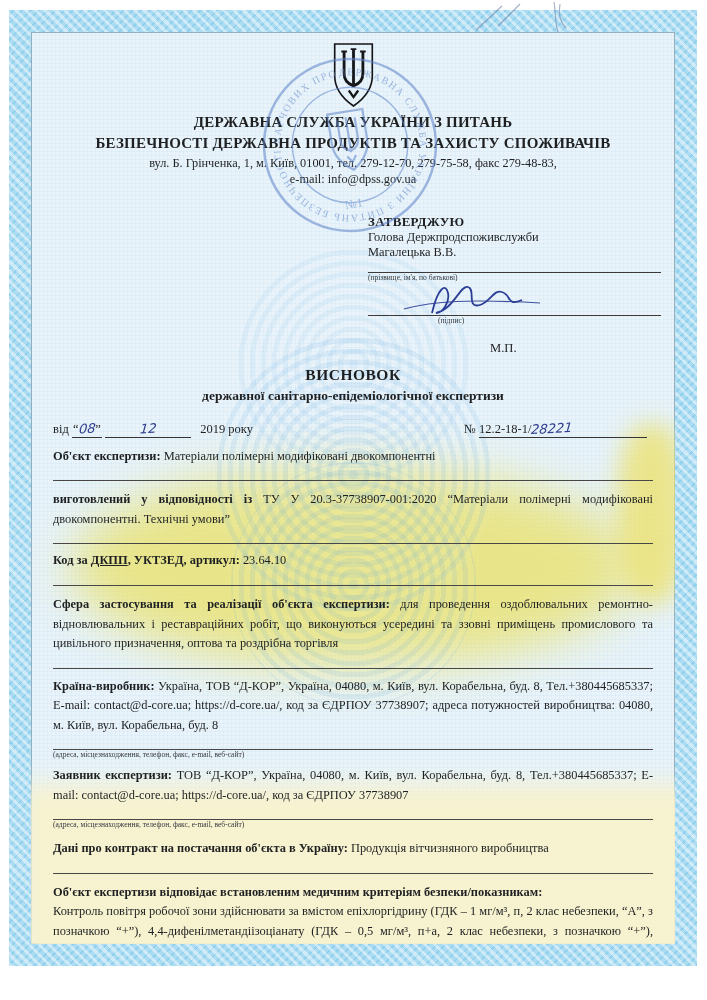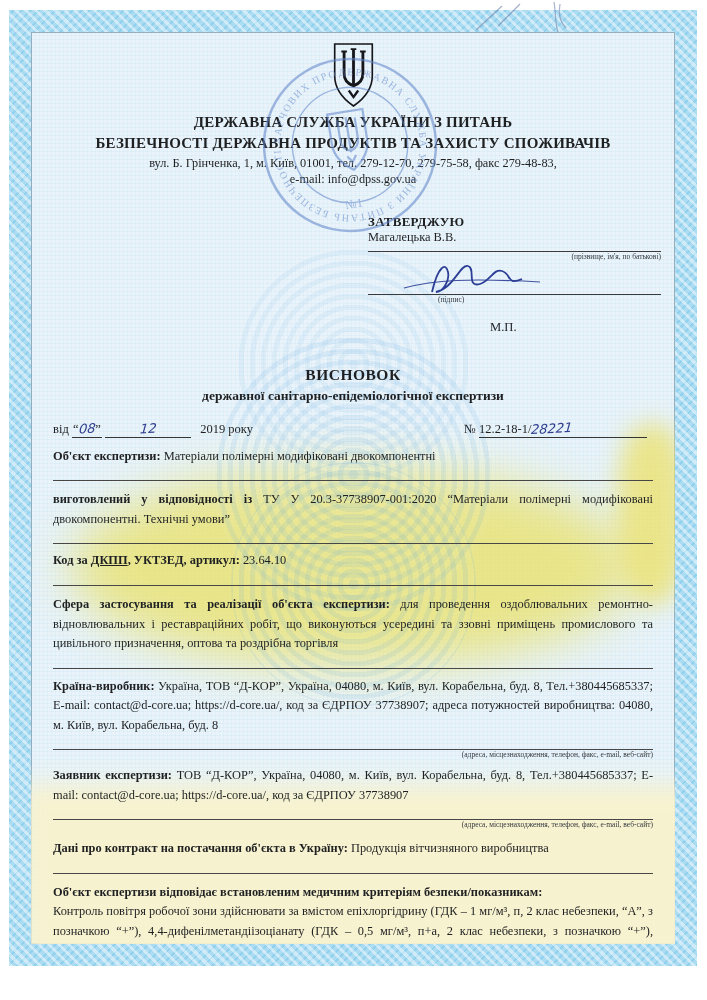--- a/index.html
+++ b/index.html
@@ -33,22 +33,22 @@
   
   .content{position:relative;z-index:2;padding:8px 22px 0 22px;}
   .center{text-align:center;font-family:Liberation Serif, serif;}
   .emblem{display:block;margin:2px auto 4px auto;width:47px;height:66px;}
   .org1,.org2{font-weight:bold;font-size:15px;letter-spacing:.2px;line-height:1.42;}
   .orgaddr{font-size:12.3px;line-height:1.35;}
   
   .approval-wrap{position:relative;height:148px;margin-top:26px;}
   .approval{position:absolute;left:315px;top:0;width:293px;font-size:12.4px;}
   .approve-label{font-weight:bold;font-size:13px;letter-spacing:.3px;}
-  .approver-line{border-bottom:1px solid #3a3a3a;padding-bottom:6px;}
-  .cap{font-size:7.5px;color:#33383c;text-align:right;line-height:1.3;}
+  .approver-line{border-bottom:1px solid #3a3a3a;padding-bottom:12px;}
+  .cap{font-size:7.5px;color:#33383c;text-align:left;line-height:1.3;}
   .sigzone{position:relative;height:32px;border-bottom:1px solid #3a3a3a;}
   .sig{position:absolute;left:30px;top:-6px;width:150px;height:42px;}
   .sig-cap{font-size:7.5px;color:#33383c;margin-left:70px;}
   .seal{margin:16px 0 0 122px;font-size:12.6px;}
   .stamp{position:absolute;left:228px;top:22px;width:182px;height:182px;color:#5f83c9;opacity:.55;
          transform:rotate(-9deg);z-index:3;pointer-events:none;}
   
   .doc-title{font-weight:bold;font-size:15.5px;letter-spacing:.5px;margin-top:4px;}
   .doc-sub{font-weight:bold;font-size:13.5px;margin-top:4px;}
   
@@ -123,20 +123,21 @@
           </svg>
           <div class="org1">ДЕРЖАВНА СЛУЖБА УКРАЇНИ З ПИТАНЬ</div>
           <div class="org2">БЕЗПЕЧНОСТІ ДЕРЖАВНА ПРОДУКТІВ ТА ЗАХИСТУ СПОЖИВАЧІВ</div>
           <div class="orgaddr">вул. Б. Грінченка, 1, м. Київ, 01001, тел. 279-12-70, 279-75-58, факс 279-48-83,</div>
           <div class="orgaddr">e-mail: info@dpss.gov.ua</div>
         </div>
 
         <div class="approval-wrap">
           <div class="approval">
             <div class="approve-label">ЗАТВЕРДЖУЮ</div>
+            <div>Голова Держпродспоживслужби</div>
             <div class="approver-line">Магалецька В.В.</div>
             <div class="cap">(прізвище, ім'я, по батькові)</div>
             <div class="sigzone">
               <svg class="sig" viewBox="0 0 150 42">
                 <path d="M34,36 C40,10 48,6 50,16 C52,26 44,36 38,36 C56,32 62,8 70,10 C78,12 68,32 82,28 C92,25 96,12 104,15 C114,18 108,30 124,23" stroke="#2c3e96" fill="none" stroke-width="1.8"></path>
                 <path d="M6,32 C36,24 70,22 142,26" stroke="#2c3e96" fill="none" stroke-width="1.1" opacity=".9"></path>
               </svg>
             </div>
             <div class="sig-cap">(підпис)</div>
             <div class="seal">М.П.</div>

